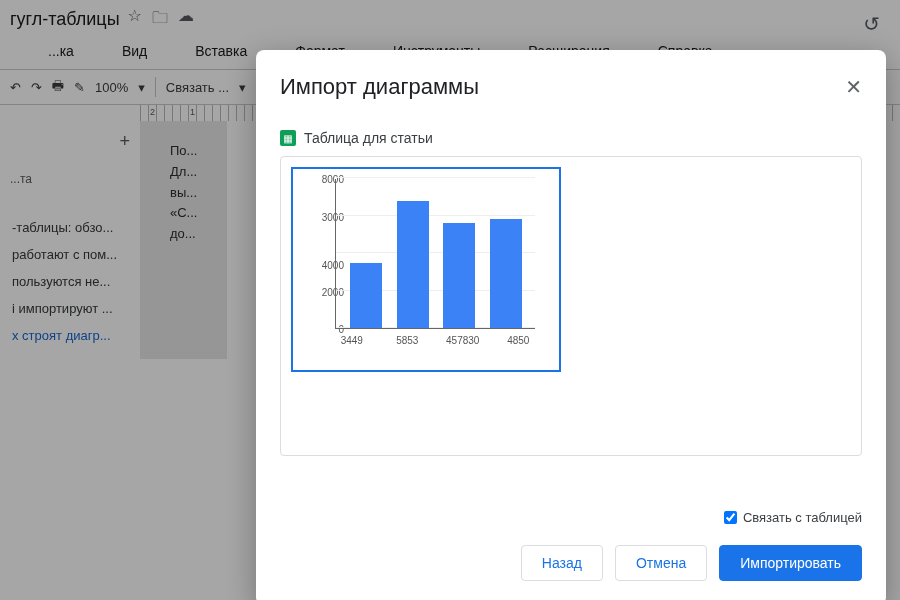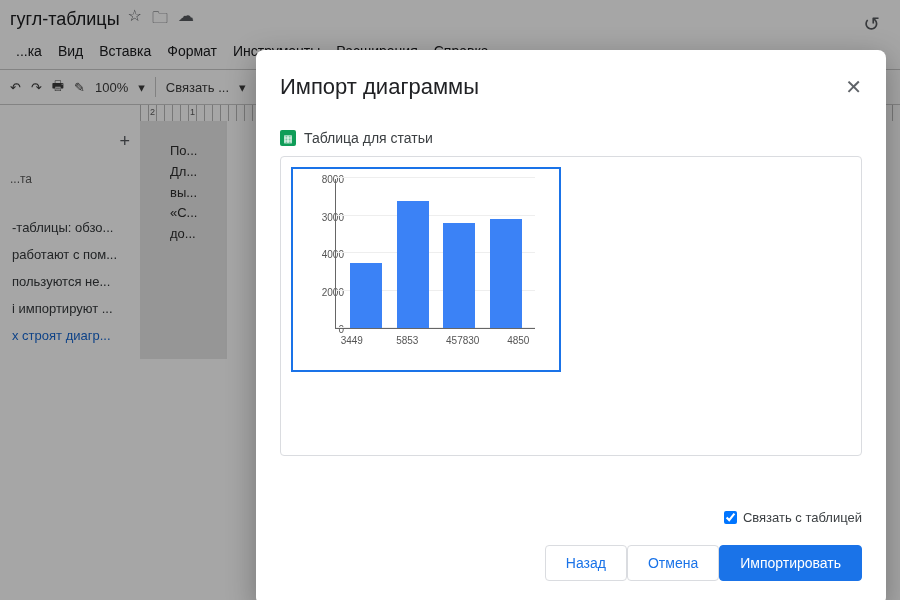--- a/index.html
+++ b/index.html
@@ -2,21 +2,21 @@
 <html><head>
 <meta charset="utf-8">
 <style>
 * { box-sizing: border-box; margin: 0; padding: 0; font-family: Arial, sans-serif; }
 body { width: 900px; height: 600px; overflow: hidden; background: #fff; position: relative; }
 .bg { position: absolute; inset: 0; filter: brightness(0.9); }
 .titlebar { display: flex; align-items: center; padding: 6px 10px; gap: 8px; }
 .doc-title { font-size: 18px; color: #202124; }
 .title-icons { display: flex; gap: 10px; color: #5f6368; font-size: 16px; }
 .menubar { display: flex; gap: 4px; padding: 0 10px 6px; color: #202124; font-size: 14px; }
-.menubar span { padding: 4px 6px; }
+.menubar span { padding: 4px 6px; margin-left: 32px; }
 .toolbar { display: flex; align-items: center; gap: 10px; padding: 6px 10px; border-top: 1px solid #e0e0e0; border-bottom: 1px solid #e0e0e0; color: #444; font-size: 13px; }
 .toolbar .sep { width:1px; height:20px; background:#ddd; }
 .history-icon { position: absolute; top: 12px; right: 20px; color: #5f6368; font-size: 20px; }
 .ruler { height: 16px; background: repeating-linear-gradient(90deg,#ccc 0,#ccc 1px,transparent 1px,transparent 8px); margin-left: 140px; position: relative; font-size: 9px; color: #666; }
 .ruler span { position: absolute; top: 2px; }
 .body-area { display: flex; }
 .sidebar { width: 140px; padding: 10px; font-size: 13px; color: #3c4043; }
 .sidebar .add { text-align: right; font-size: 18px; color: #5f6368; margin-bottom: 20px; }
 .sidebar .hdr { color: #666; margin-bottom: 28px; font-size: 12px; }
 .sidebar .item { padding: 6px 2px; white-space: nowrap; overflow: hidden; text-overflow: ellipsis; }
@@ -31,21 +31,21 @@
 .sheets-icon { width: 16px; height: 16px; background: #0f9d58; display: inline-flex; align-items: center; justify-content: center; color: #fff; font-size: 10px; border-radius: 2px; }
 .chart-frame { border: 1px solid #dadce0; border-radius: 4px; padding: 10px; height: 300px; }
 .chart-sel { border: 2px solid #1a73e8; width: 270px; height: 205px; padding: 10px; position: relative; }
 .chart-area { position: relative; width: 100%; height: 150px; border-left: 1px solid #666; border-bottom: 1px solid #666; margin-left: 32px; width: 200px; }
 .bar { position: absolute; bottom: 0; width: 32px; background: #3b82f6; }
 .ytick { position: absolute; right: 205px; font-size: 10px; color: #555; transform: translateY(50%); }
 .xlabels { display: flex; margin-left: 32px; width: 200px; font-size: 10px; color: #555; gap: 22px; }
 .xlabels span { flex: 1; text-align: center; padding-top: 6px; }
 .link-row { text-align: right; font-size: 13px; color: #3c4043; margin-top: 6px; }
 .link-row label { display: inline-flex; align-items: center; gap: 6px; }
-.buttons { display: flex; justify-content: flex-end; margin-top: 18px; }
+.buttons { display: flex; justify-content: flex-end; gap: 12px; margin-top: 18px; }
 .btn { padding: 9px 20px; font-size: 14px; border-radius: 4px; cursor: pointer; border: 1px solid #dadce0; background: #fff; color: #1a73e8; }
 .btn.primary { background: #1a73e8; color: #fff; border-color: #1a73e8; }
 .gridline { position:absolute; left:0; right:0; border-top:1px solid #eee; }
 </style>
 </head>
 <body>
 
 <div class="bg">
   <div class="titlebar">
     <span class="doc-title">гугл-таблицы</span>
@@ -112,21 +112,21 @@
   <div class="source-row">
     <span class="sheets-icon">▦</span>
     <span>Таблица для статьи</span>
   </div>
   <div class="chart-frame">
     <div class="chart-sel">
       <div style="position:relative;height:150px;">
         <div id="yticks">
             <div class="ytick" style="bottom: 0px;">0</div>
             <div class="ytick" style="bottom: 37.5px;">2000</div>
-            <div class="ytick" style="bottom: 75px;">4000</div>
+            <div class="ytick" style="bottom: 64px;">4000</div>
             <div class="ytick" style="bottom: 112.5px;">3000</div>
             <div class="ytick" style="bottom: 150px;">8000</div>
           </div>
         <div class="chart-area" id="chart-area">
             <div class="gridline" style="bottom: 0px;"></div>
             <div class="gridline" style="bottom: 37.5px;"></div>
             <div class="gridline" style="bottom: 75px;"></div>
             <div class="gridline" style="bottom: 112.5px;"></div>
             <div class="gridline" style="bottom: 150px;"></div>
             <div class="bar" style="left: 14.4px; width: 32px; height: 64.6688px;"></div>

